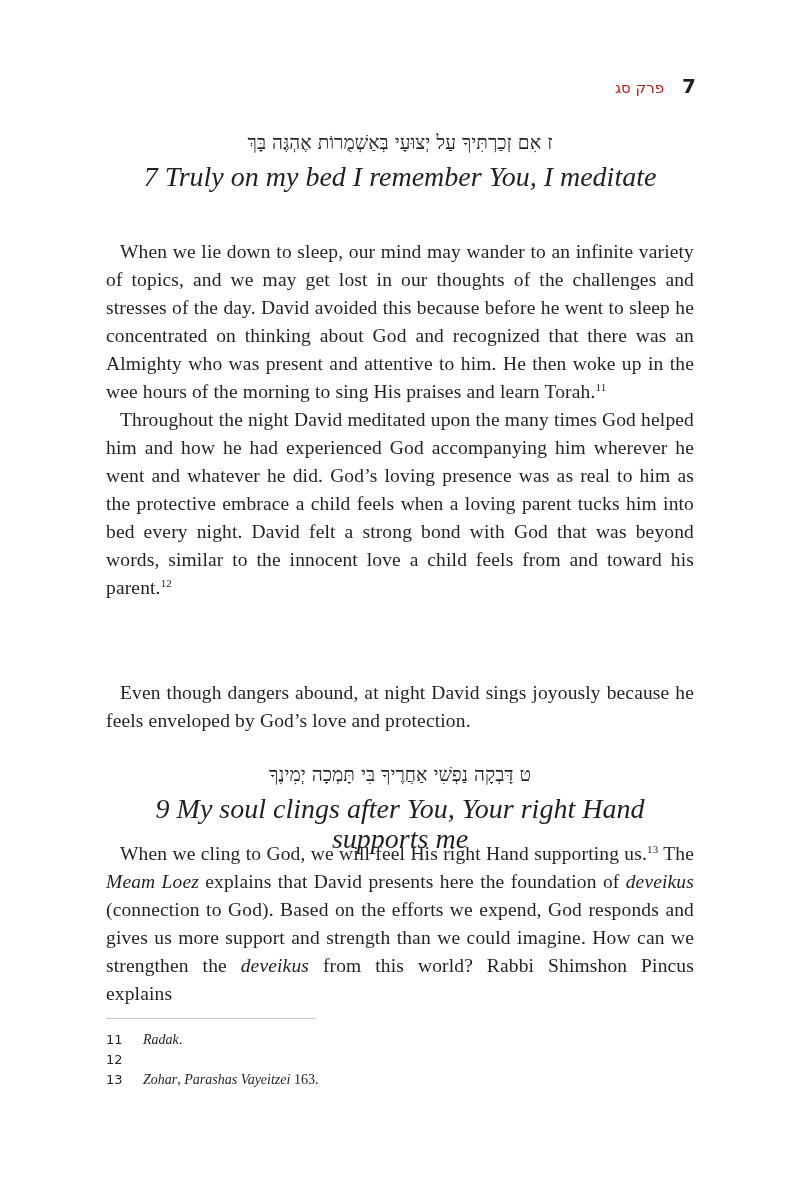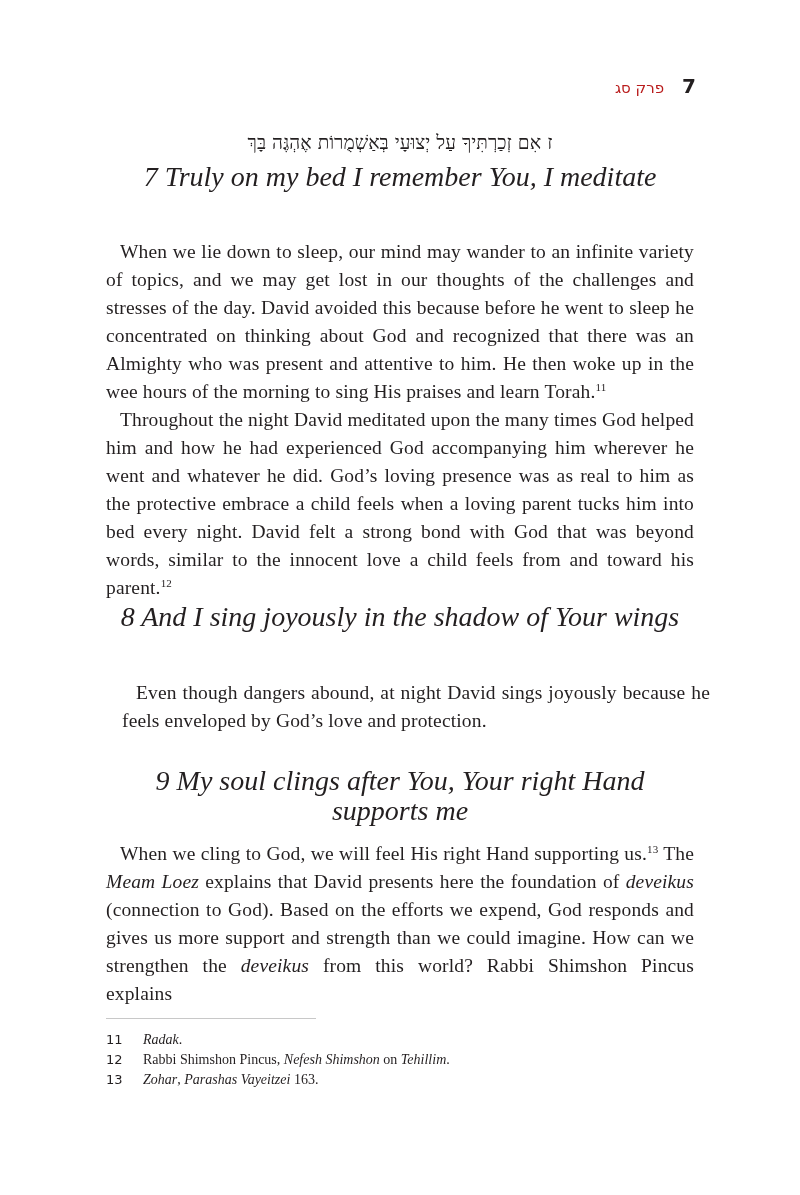--- a/index.html
+++ b/index.html
@@ -117,43 +117,42 @@
 
 <div class="para" style="top:238px;">
   <span>When we lie down to sleep, our mind may wander to an infinite variety of topics, and we may get lost in our thoughts of the challenges and stresses of the day. David avoided this because before he went to sleep he concentrated on thinking about God and recognized that there was an Almighty who was present and attentive to him. He then woke up in the wee hours of the morning to sing His praises and learn Torah.</span><sup>11</sup>
 </div>
 
 <div class="para" style="top:406px;">
   <span>Throughout the night David meditated upon the many times God helped him and how he had experienced God accompanying him wherever he went and whatever he did. God’s loving presence was as real to him as the protective embrace a child feels when a loving parent tucks him into bed every night. David felt a strong bond with God that was beyond words, similar to the innocent love a child feels from and toward his parent.</span><sup>12</sup>
 </div>
 
 <div class="verse-block" style="top:596px;">
-  <div class="verse-english">8 And I sing joyously in the shadow of Your wings</div>
 </div>
 
-<div class="para" style="top:679px;margin-left:16px;">
+<div class="para" style="top:679px;">
   <span>Even though dangers abound, at night David sings joyously because he feels enveloped by God’s love and protection.</span>
 </div>
 
 <div class="verse-block" style="top:760px;">
+  <div class="verse-hebrew">ט דָּבְקָה נַפְשִׁי אַחֲרֶיךָ בִּי תָּמְכָה יְמִינֶךָ</div>
   <div class="verse-english">9 My soul clings after You, Your right Hand supports me</div>
 </div>
 
 <div class="para" style="top:840px;">
   <span>When we cling to God, we will feel His right Hand supporting us.</span><sup>13</sup><span> The </span><i>Meam Loez</i><span> explains that David presents here the foundation of </span><i>deveikus</i><span> (connection to God). Based on the efforts we expend, God responds and gives us more support and strength than we could imagine. How can we strengthen the </span><i>deveikus</i><span> from this world? Rabbi Shimshon Pincus explains</span>
 </div>
 
 <div class="footnote-rule"></div>
 
 <div class="footnotes">
   <div class="fn">
     <span class="num">11</span>
     <span><i>Radak</i><span>.</span></span>
   </div>
   <div class="fn">
     <span class="num">12</span>
-    <span><span>Rabbi Shimshon Pincus, </span><i>Nefesh Shimshon</i><span> on </span><i>Tehillim</i><span>.</span></span>
   </div>
   <div class="fn">
     <span class="num">13</span>
     <span><i>Zohar</i><span>, </span><i>Parashas Vayeitzei</i><span> 163.</span></span>
   </div>
 </div>
 
 </body></html>

